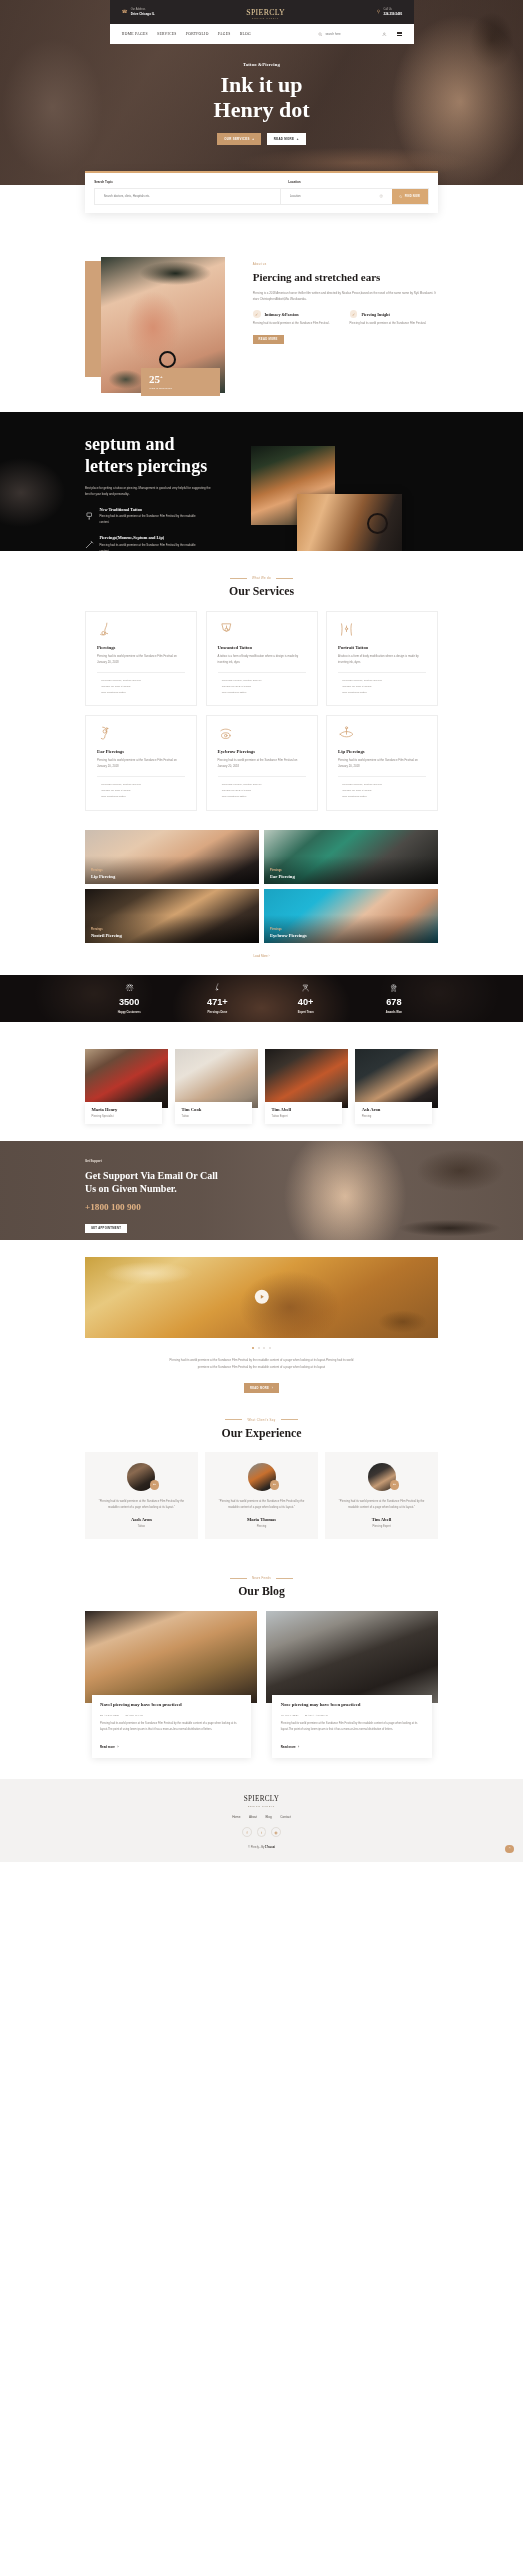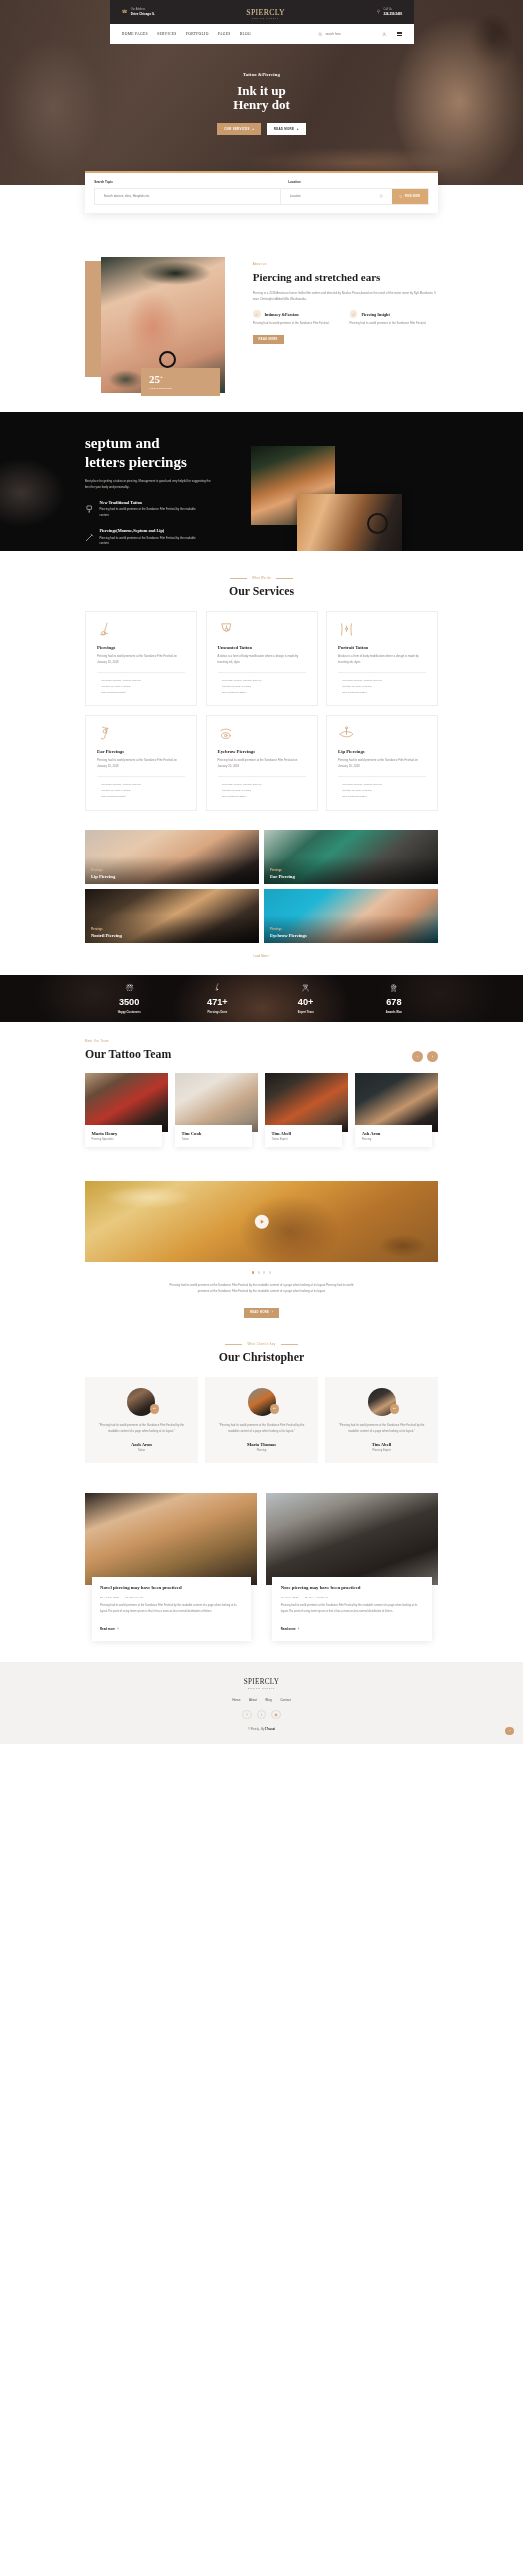--- a/index.html
+++ b/index.html
@@ -86,21 +86,21 @@
     position:absolute; inset:0; z-index:3;
     display:flex; flex-direction:column; align-items:center;
     justify-content:center; padding-top:22px;
   }
   .hero-kicker {
     font-family:"Liberation Serif", serif; color:#fff;
     font-size:4.6px; font-weight:700; letter-spacing:0.2px; margin-bottom:6.5px;
   }
   .hero-title {
     font-family:"Liberation Serif", serif; color:#fff;
-    font-size:13px; font-weight:700; line-height:1.12; text-align:center;
+    font-size:22px; font-weight:700; line-height:1.12; text-align:center;
   }
   .hero-btns { display:flex; gap:5.2px; margin-top:10.5px; }
   .hero-btns .btn { padding:3.9px 7.2px; font-size:2.9px; }
 
   
   .searchpanel-sec { position:relative; background:#fff; height:47px; }
   .searchpanel {
     position:absolute; left:85px; top:-14.4px; width:353px;
     background:#fff; box-shadow:0 2px 9.2px rgba(0,0,0,.10);
     border-top:2px solid #d9a873; padding:7.2px 9.2px 8.5px;
@@ -181,21 +181,21 @@
   .dark::before{
     content:""; position:absolute; inset:0;
     background:
       radial-gradient(59px 46px at 4% 58%, #3a3330, #0b0b0b 75%),
       radial-gradient(52px 39px at 30% 60%, #332c28, rgba(11,11,11,0) 78%),
       radial-gradient(closest-side at 56% 18%, #18201a, rgba(11,11,11,0) 70%);
   }
   .dark-inner { position:relative; z-index:3; display:flex; padding-top:22px; }
   .dark-left { width:154px; }
   .dark-h {
-    font-family:"Liberation Serif", serif; color:#fff; font-size:15px;
+    font-family:"Liberation Serif", serif; color:#fff; font-size:18px;
     font-weight:700; line-height:1.22; margin-bottom:6.5px;
   }
   .dark-p { font-size:2.9px; line-height:2.1; color:#cfc8c2; width:128px; }
   .dark-feat { display:flex; gap:5.2px; margin-top:9.8px; }
   .dark-feat-ico { width:9.2px; color:#fff; flex:0 0 9.2px; }
   .dark-feat-t { font-family:"Liberation Serif", serif; font-size:4.3px; color:#fff; font-weight:700; margin-bottom:2.6px; }
   .dark-feat-p { font-size:2.8px; line-height:2; color:#cfc8c2; width:105px; }
   .dark-right { flex:1; position:relative; }
   .dark-ph1 {
     position:absolute; left:11.8px; top:11.8px; width:84px; height:79px;
@@ -687,34 +687,20 @@
         <div><svg class="cnt-ico" viewBox="0 0 24 24" fill="none" stroke="#fff" stroke-width="1.1" stroke-linecap="round">
             <circle cx="12" cy="10" r="6"></circle>
             <path d="M12 6.5l1.2 2.4 2.6.4-1.9 1.9.5 2.6-2.4-1.3-2.4 1.3.5-2.6L8.2 9.3l2.6-.4z"></path>
             <path d="M8 17l-1 5 5-2 5 2-1-5"></path>
           </svg><div class="cnt-num">678</div><div class="cnt-lab">Awards Won</div></div>
       </div>
   </div>
 
   <div class="team">
     <div class="wrap">
-      <div class="team-head">
-        <div>
-          <div class="eyebrow">Meet Our Team</div>
-          <div class="sec-title">Our Tattoo Team</div>
-        </div>
-        <div class="team-arrows">
-          <div class="arrow">
-              <span>‹</span>
-            </div>
-          <div class="arrow">
-              <span>›</span>
-            </div>
-        </div>
-      </div>
       <div class="team-grid" id="team-grid">
           <div class="team-card">
             <div class="team-ph tp1"></div>
             <div class="team-info">
               <div class="team-name">Maria Henry</div>
               <div class="team-role">Piercing Specialist</div>
             </div>
           </div>
           <div class="team-card">
             <div class="team-ph tp2"></div>
@@ -734,20 +720,28 @@
             <div class="team-ph tp4"></div>
             <div class="team-info">
               <div class="team-name">Ash Aron</div>
               <div class="team-role">Piercing</div>
             </div>
           </div>
         </div>
     </div>
   </div>
 
+  <div class="support">
+    <div class="wrap support-inner">
+      <div class="support-kick">Get Support</div>
+      <div class="support-h" style="width:141px">Get Support Via Email Or Call Us on Given Number.</div>
+      <div class="support-phone">+1800 100 900</div>
+      <button class="btn light">GET APPOINTMENT</button>
+    </div>
+  </div>
 
   <div class="video-sec">
     <div class="wrap">
       <div class="video-frame">
         <div class="video-play"></div>
       </div>
       <div class="dots" id="video-dots">
           <div class="dot on"></div>
           <div class="dot"></div>
           <div class="dot"></div>
@@ -760,21 +754,21 @@
           <span>›</span>
         </button>
       </div>
     </div>
   </div>
 
   <div class="testi">
     <div class="wrap">
       <div class="sec-head">
         <div class="sec-kick">What Client's Say</div>
-        <div class="sec-title">Our Christopher</div>
+        <div class="sec-title">Our Experience</div>
       </div>
       <div class="testi-grid" id="testi-grid">
           <div class="testi-card">
             <div class="testi-ava-wrap">
               <div class="testi-ava ta1"></div>
               <div class="quote-badge">“</div>
             </div>
             <div class="testi-q">"Piercing had its world premiere at the Sundance Film Festival by the readable content of a page when looking at its layout."</div>
             <div class="testi-n">Aash Aron</div>
             <div class="testi-r">Tattoo</div>
@@ -796,20 +790,24 @@
             <div class="testi-q">"Piercing had its world premiere at the Sundance Film Festival by the readable content of a page when looking at its layout."</div>
             <div class="testi-n">Tim Abell</div>
             <div class="testi-r">Piercing Expert</div>
           </div>
         </div>
     </div>
   </div>
 
   <div class="blog">
     <div class="wrap">
+      <div class="sec-head">
+        <div class="sec-kick">News Feeds</div>
+        <div class="sec-title">Our Blog</div>
+      </div>
       <div class="blog-grid" id="blog-grid">
           <div class="blog-card">
             <div class="blog-ph bp1"></div>
             <div class="blog-body"><div class="blog-t">Navel piercing may have been practiced</div><div class="blog-meta">
                 <span>20 APRIL 2021</span>
                 <span>MARK OTTO</span>
               </div><div class="blog-p">Piercing had its world premiere at the Sundance Film Festival by the readable content of a page when looking at its layout.The point of using lorem ipsum is that it has a more-or-less normal distribution of letters.</div><div class="blog-rm">
                 <span>Read more</span>
                 <span>›</span>
               </div></div>

